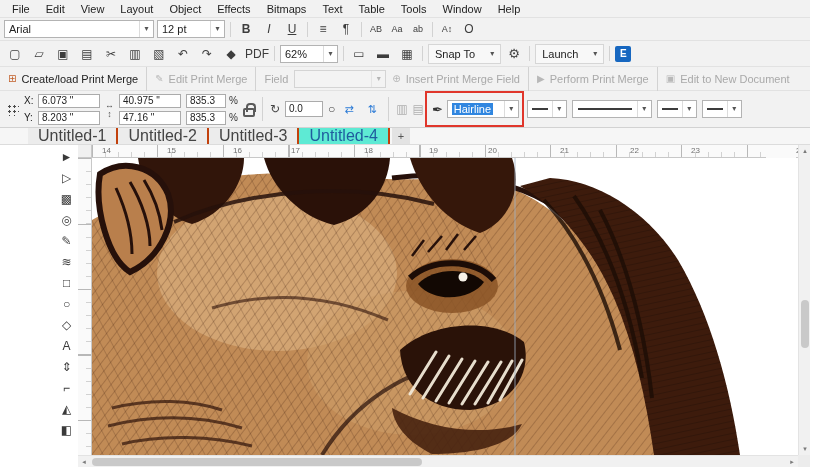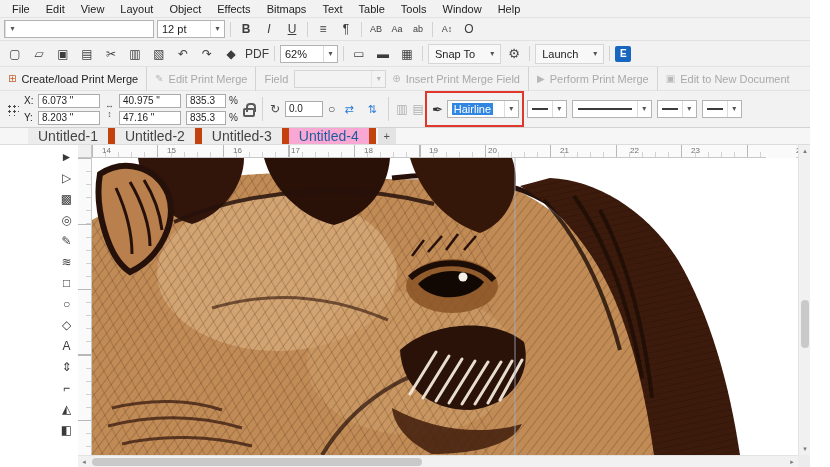--- a/index.html
+++ b/index.html
@@ -48,22 +48,22 @@
 .picon.gray{color:#b0b0b0}
 .picon.pen{font-size:13px;color:#333}
 .mirbtn{width:18px;height:18px;font-size:11px;color:#2e7cd6;display:flex;align-items:center;justify-content:center;flex:none}
 .hl-wrap{position:relative;display:flex;align-items:center;gap:4px;padding:0 3px;flex:none}
 .annotation-box{position:absolute;left:-4px;top:-9px;right:-2px;bottom:-9px;border:2px solid #e0362b;pointer-events:none}
 .sel{background:#3086e0;color:#fff;padding:0 2px;font-size:11px}
 .line-thin{width:18px;height:2px;background:#3c3c3c;margin:0 auto}
 .line-wide{width:54px;height:2px;background:#3c3c3c;margin:0 auto}
 .tabsbar{position:absolute;top:128px;left:0;right:0;height:17px;background:#f6f6f6;display:flex;align-items:stretch;padding-left:28px;border-bottom:1px solid #dcdcdc}
 .tabs{display:flex}
-.tab{padding:0 10px;font-size:14px;line-height:16px;background:#ececec;color:#444;border-right:7px solid #c2410c;flex:none}
-.tab.active{background:#f9a8d4;color:#1f5c9e}
+.tab{padding:0 10px;font-size:16px;line-height:16px;background:#ececec;color:#444;border-right:2px solid #c2410c;flex:none}
+.tab.active{background:#5eead4;color:#1f5c9e}
 .tab-add{width:18px;text-align:center;line-height:16px;font-size:11px;background:#e3e3e3;color:#555;margin-left:2px;flex:none}
 .rulerH{position:absolute;left:92px;right:12px;top:145px;height:13px;background:#fafafa;border-bottom:1px solid #c8c8c8;
  background-image:repeating-linear-gradient(90deg,#b8b8b8 0 1px,transparent 1px 65.5px),repeating-linear-gradient(90deg,#d2d2d2 0 1px,transparent 1px 13.1px);
  background-size:100% 100%,100% 5px;background-position:0 0,0 100%;background-repeat:no-repeat,repeat-x}
 .rnum{position:absolute;top:1px;font-size:8px;color:#707070;padding-left:2px}
 .runit{position:absolute;right:2px;top:1px;font-size:9px;color:#2d2d2d;background:#fafafa;padding:16px 2px}
 .rcorner{position:absolute;left:78px;top:145px;width:14px;height:13px;background:#f0f0f0;border-right:1px solid #c8c8c8;border-bottom:1px solid #c8c8c8}
 .rulerV{position:absolute;left:78px;top:158px;width:14px;bottom:12px;background:#fafafa;border-right:1px solid #c8c8c8;
  background-image:repeating-linear-gradient(180deg,#b8b8b8 0 1px,transparent 1px 65.5px),repeating-linear-gradient(180deg,#d2d2d2 0 1px,transparent 1px 13.1px);
  background-size:100% 100%,5px 100%;background-position:0 0,100% 0;background-repeat:no-repeat,repeat-y}
@@ -95,20 +95,21 @@
       <span class="menu-item">Bitmaps</span>
       <span class="menu-item">Text</span>
       <span class="menu-item">Table</span>
       <span class="menu-item">Tools</span>
       <span class="menu-item">Window</span>
       <span class="menu-item">Help</span>
     </div>
 
   <div class="bar textbar">
     <div class="combo" style="width:150px">
+      <span class="val">Arial</span>
       <span class="dd">▾</span>
     </div>
     <div class="combo" style="width:68px">
       <span class="val">12 pt</span>
       <span class="dd">▾</span>
     </div>
     <span class="sep"></span>
     <button class="tbtn bold">B</button>
     <button class="tbtn italic">I</button>
     <button class="tbtn underline">U</button>

